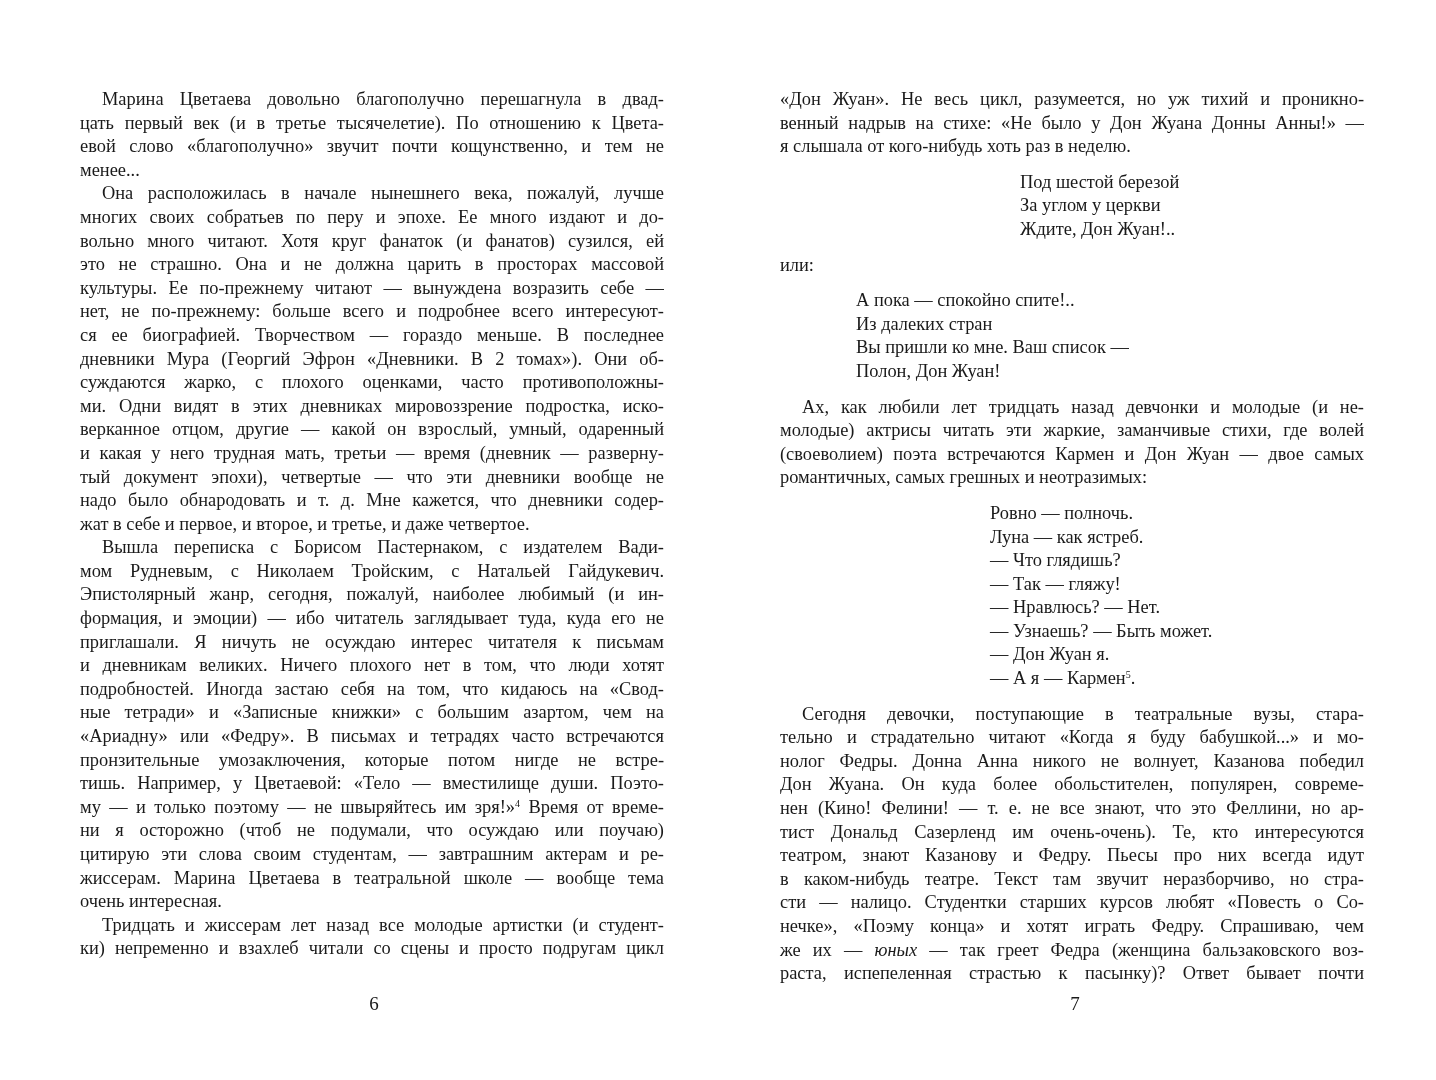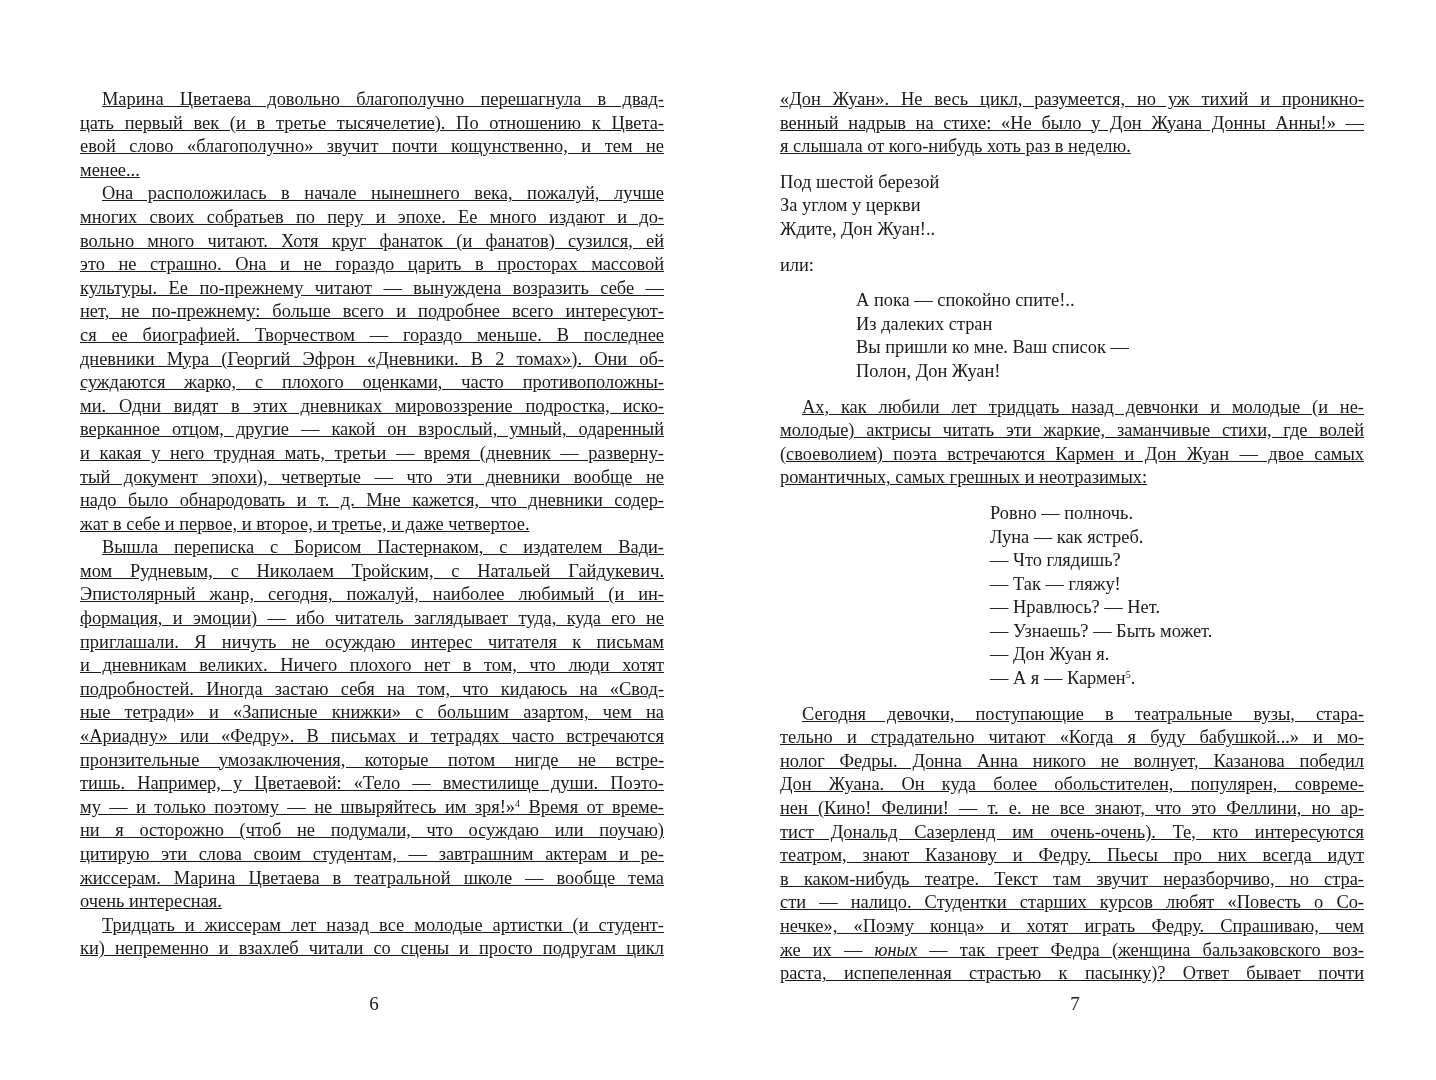--- a/index.html
+++ b/index.html
@@ -3,21 +3,21 @@
 <meta charset="utf-8">
 <style>
   html, body { margin: 0; padding: 0; background: #ffffff; }
   body { width: 1436px; height: 1080px; position: relative; overflow: hidden;
          font-family: "Liberation Serif", "DejaVu Serif", serif; color: #1a1a1a; }
   .page { position: absolute; top: 88px; width: 584px; }
   .page.left { left: 80px; }
   .page.right { left: 780px; }
   .p { margin: 0; font-size: 18.4px; line-height: 23.6px; text-align: justify;
        text-align-last: left; hyphens: manual; }
-  .line { display: block; text-align: justify; text-align-last: justify; white-space: nowrap; height: 23.6px; text-decoration: underline; }
+  .line { display: block; text-align: justify; text-align-last: justify; white-space: nowrap; height: 23.6px; }
   .line.last { text-align-last: left; }
   .line.indent { text-indent: 22px; }
   .verse { margin: 0; font-size: 18.4px; line-height: 23.6px; }
   .verse .vline { display: block; white-space: nowrap; }
   .folio { position: absolute; top: 993px; font-size: 19px; width: 40px; text-align: center; }
   .folio.left { left: 354px; }
   .folio.right { left: 1055px; }
   sup { font-size: 10px; line-height: 0; vertical-align: 6px; }
   em { font-style: italic; }
 </style>
@@ -28,21 +28,21 @@
     <div class="p">
       <span class="line indent">Марина Цветаева довольно благополучно перешагнула в двад-</span>
       <span class="line">цать первый век (и в третье тысячелетие). По отношению к Цвета-</span>
       <span class="line">евой слово «благополучно» звучит почти кощунственно, и тем не</span>
       <span class="line last">менее...</span>
     </div>
     <div class="p">
       <span class="line indent">Она расположилась в начале нынешнего века, пожалуй, лучше</span>
       <span class="line">многих своих собратьев по перу и эпохе. Ее много издают и до-</span>
       <span class="line">вольно много читают. Хотя круг фанаток (и фанатов) сузился, ей</span>
-      <span class="line">это не страшно. Она и не гораздо царить в просторах массовой</span>
+      <span class="line">это не страшно. Она и не должна царить в просторах массовой</span>
       <span class="line">культуры. Ее по-прежнему читают — вынуждена возразить себе —</span>
       <span class="line">нет, не по-прежнему: больше всего и подробнее всего интересуют-</span>
       <span class="line">ся ее биографией. Творчеством — гораздо меньше. В последнее</span>
       <span class="line">дневники Мура (Георгий Эфрон «Дневники. В 2 томах»). Они об-</span>
       <span class="line">суждаются жарко, с плохого оценками, часто противоположны-</span>
       <span class="line">ми. Одни видят в этих дневниках мировоззрение подростка, иско-</span>
       <span class="line">верканное отцом, другие — какой он взрослый, умный, одаренный</span>
       <span class="line">и какая у него трудная мать, третьи — время (дневник — разверну-</span>
       <span class="line">тый документ эпохи), четвертые — что эти дневники вообще не</span>
       <span class="line">надо было обнародовать и т. д. Мне кажется, что дневники содер-</span>
@@ -75,21 +75,21 @@
 
 <div class="page right">
   <div id="intro">
       <div class="p">
         <span class="line">«Дон Жуан». Не весь цикл, разумеется, но уж тихий и проникно-</span>
         <span class="line">венный надрыв на стихе: «Не было у Дон Жуана Донны Анны!» —</span>
         <span class="line last">я слышала от кого-нибудь хоть раз в неделю.</span>
       </div>
     </div>
   <div style="height:12px"></div>
-  <div class="verse" id="verse1" style="">
+  <div class="verse" id="verse1" style="margin-left:240px;">
       <span class="vline">Под шестой березой</span>
       <span class="vline">За углом у церкви</span>
       <span class="vline">Ждите, Дон Жуан!..</span>
     </div>
   <div style="height:12px"></div>
   <div class="p">или:</div>
   <div style="height:12px"></div>
   <div class="verse" id="verse2" style="margin-left:76px;">
       <span class="vline">А пока — спокойно спите!..</span>
       <span class="vline">Из далеких стран</span>

